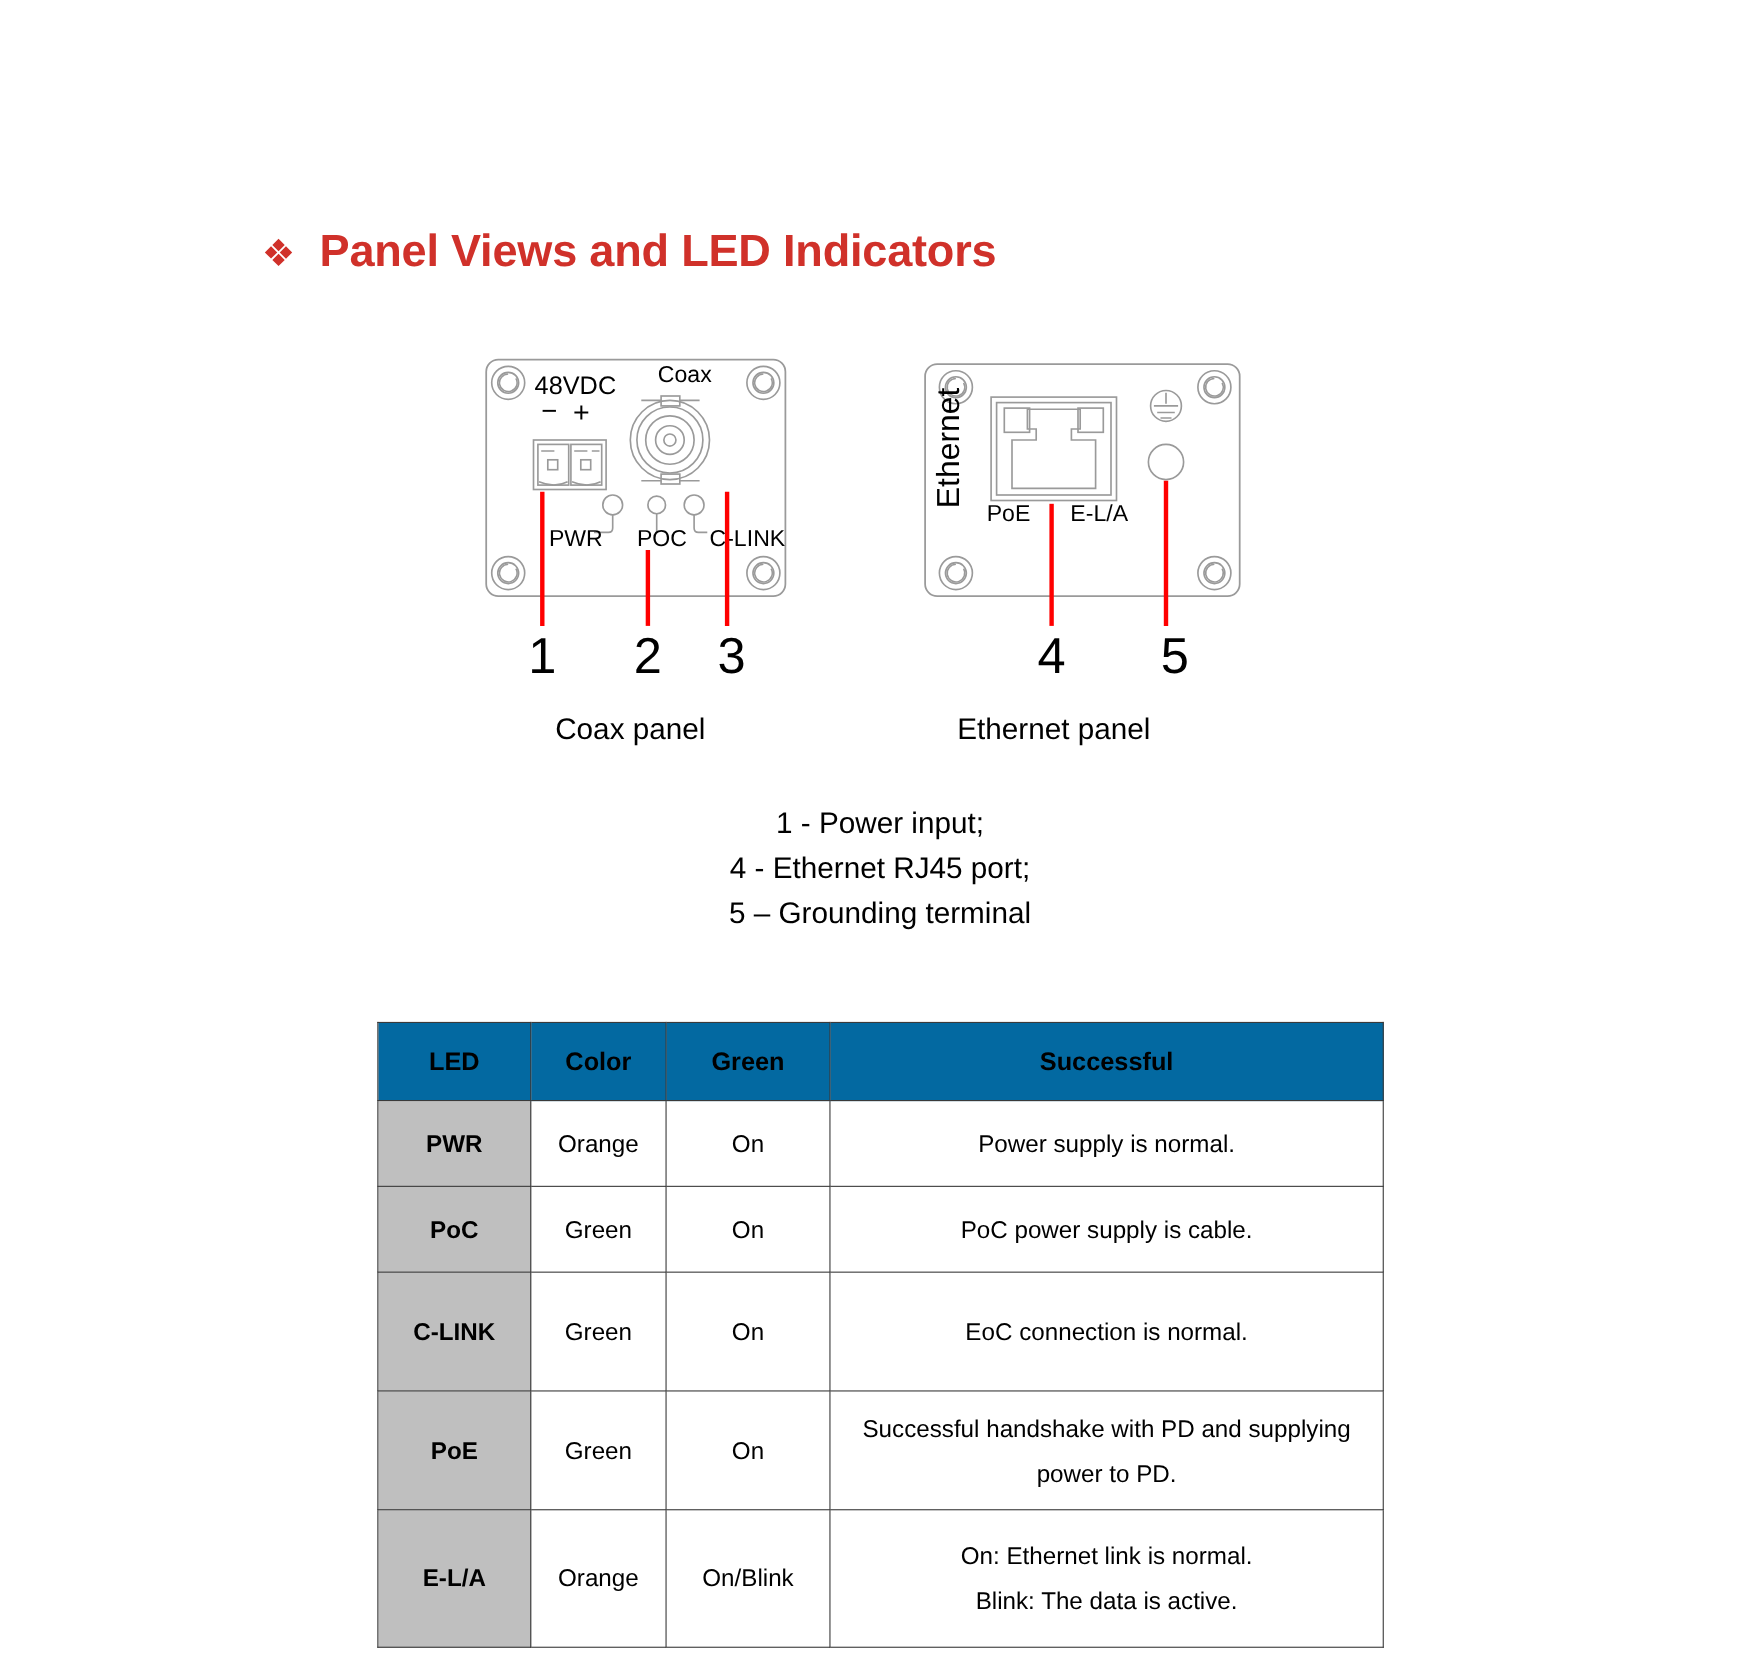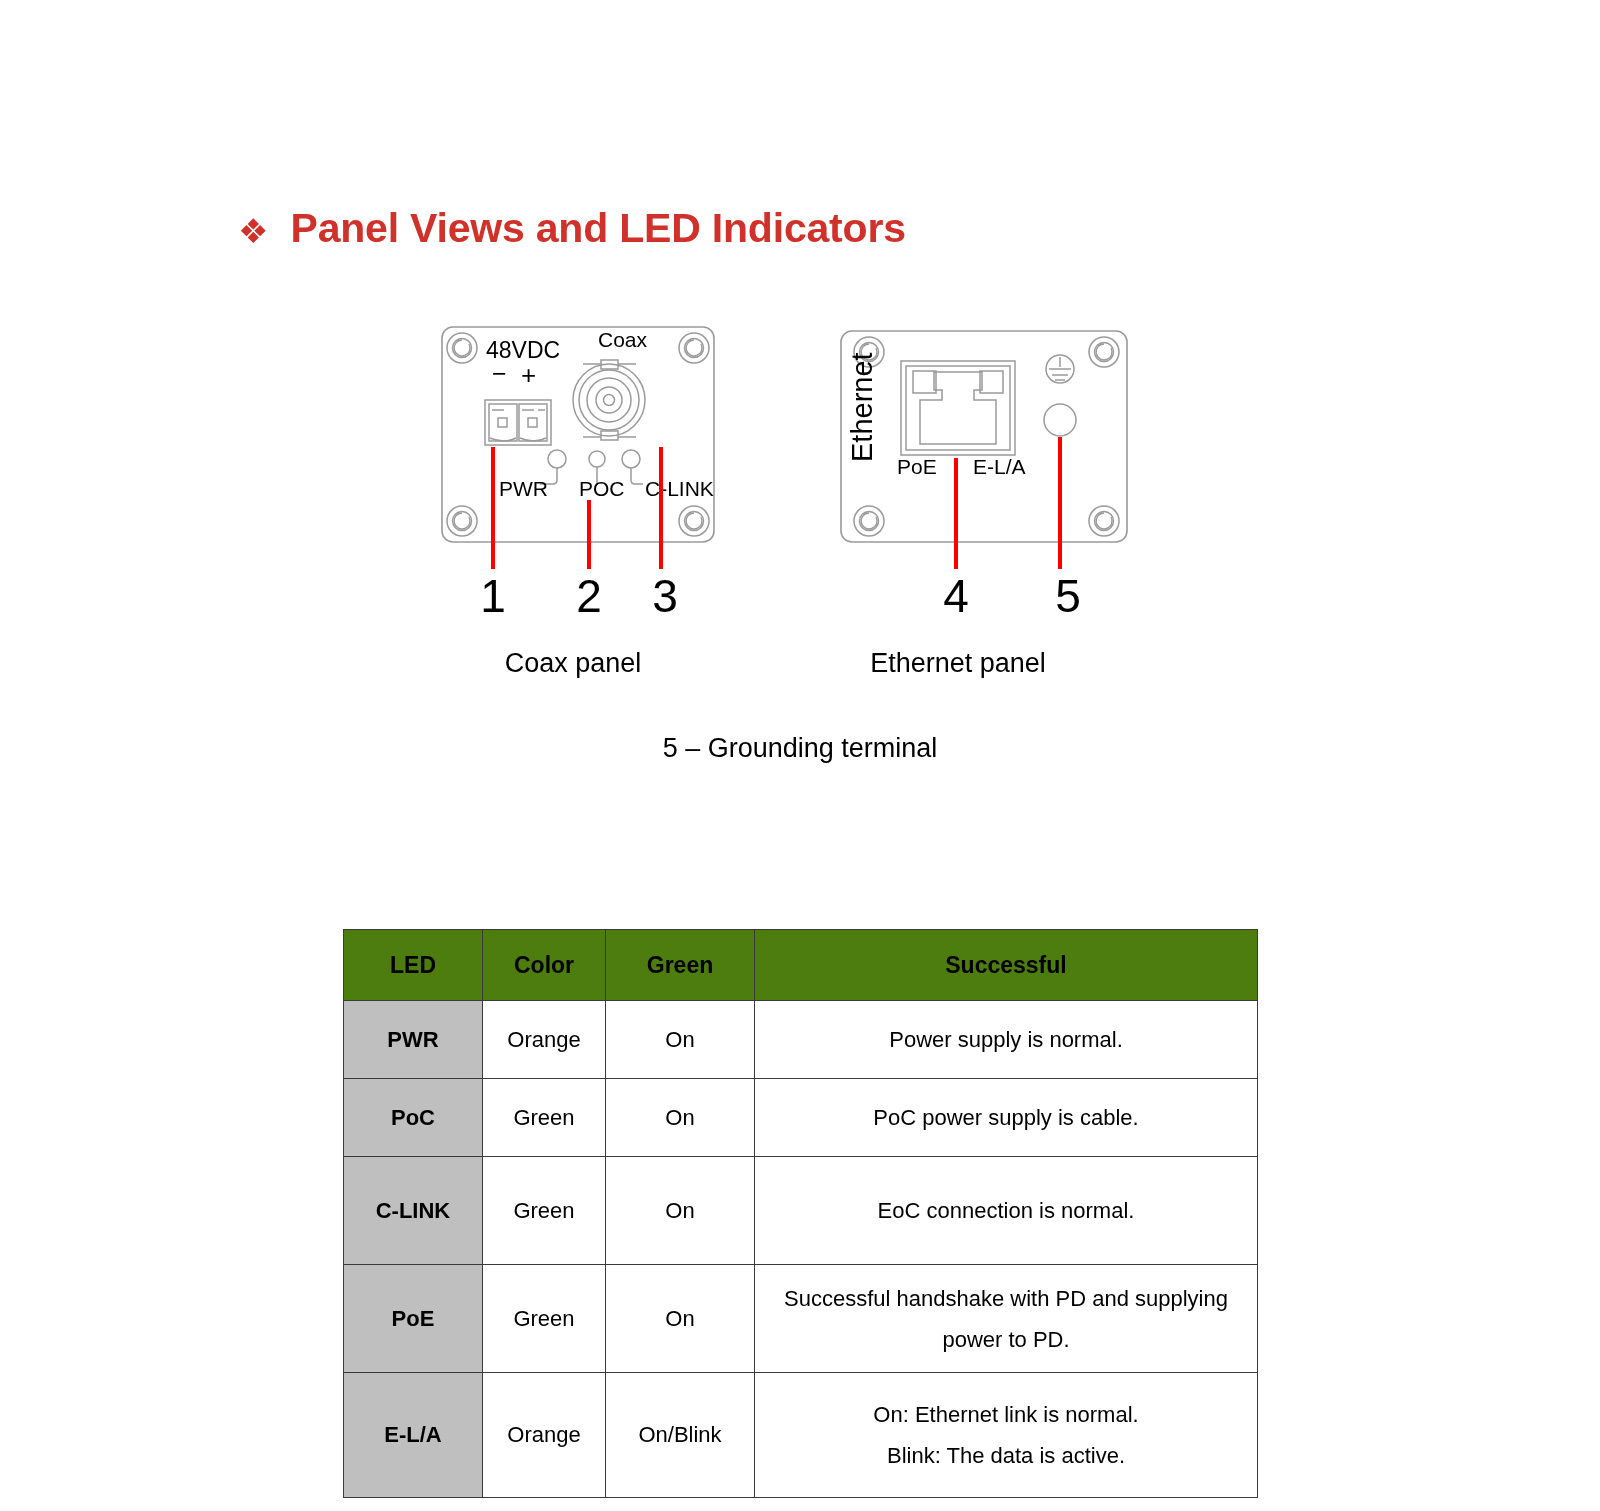--- a/index.html
+++ b/index.html
@@ -75,21 +75,21 @@
   }
   #led-table td, #led-table th {
     border: 1.5px solid #3a3a3a;
     text-align: center;
     vertical-align: middle;
     font-size: 22px;
     color: #000;
     padding: 4px 6px;
   }
   #led-table thead th {
-    background: #4d7c0f;
+    background: #0369a1;
     font-weight: bold;
     height: 62px;
     font-size: 23px;
   }
   #led-table tbody td.led-name {
     background: #bfbfbf;
     font-weight: bold;
     font-size: 22px;
   }
   #led-table tbody tr { height: 78px; }
@@ -249,20 +249,22 @@
     </g>
 
     <text x="956" y="612" text-anchor="middle" font-family="Liberation Sans, sans-serif" font-size="46" fill="#000">4</text>
     <text x="1068" y="612" text-anchor="middle" font-family="Liberation Sans, sans-serif" font-size="46" fill="#000">5</text>
 
     <text x="958" y="672" text-anchor="middle" font-family="Liberation Sans, sans-serif" font-size="27" fill="#000">Ethernet panel</text>
   </g>
 </svg>
 
 <div id="legend">
+  <div class="lg-line">1 - Power input;</div>
+  <div class="lg-line">4 - Ethernet RJ45 port;</div>
   <div class="lg-line">5 – Grounding terminal</div>
 </div>
 
 <table id="led-table">
   <colgroup>
     <col class="col-led">
       <col class="col-color">
       <col class="col-status">
       <col class="col-desc">
   </colgroup>

